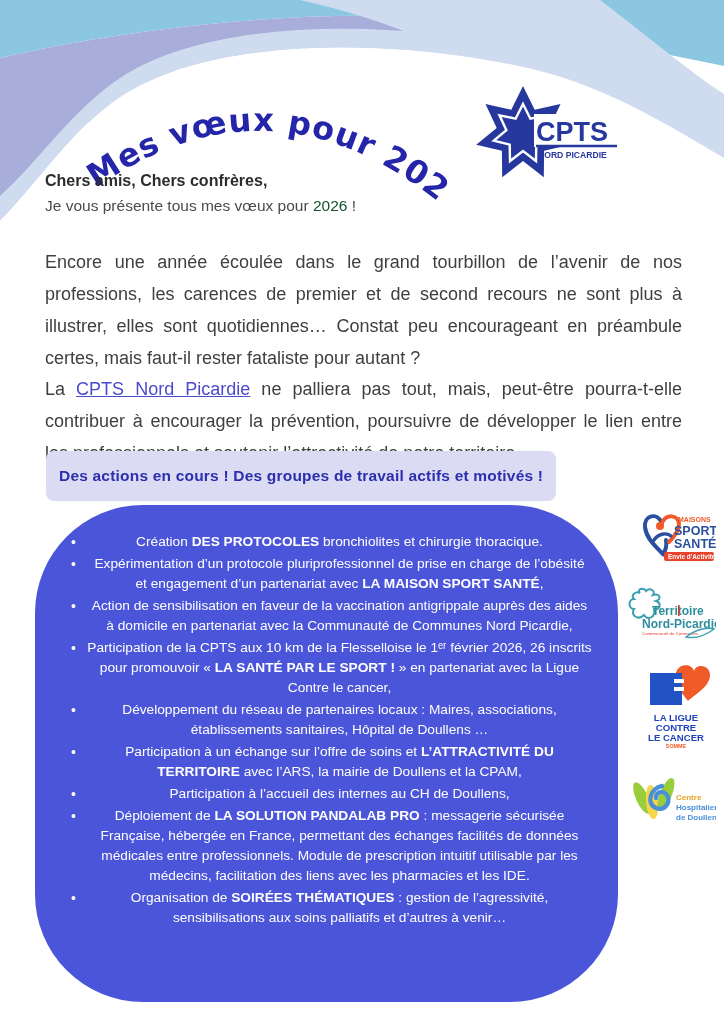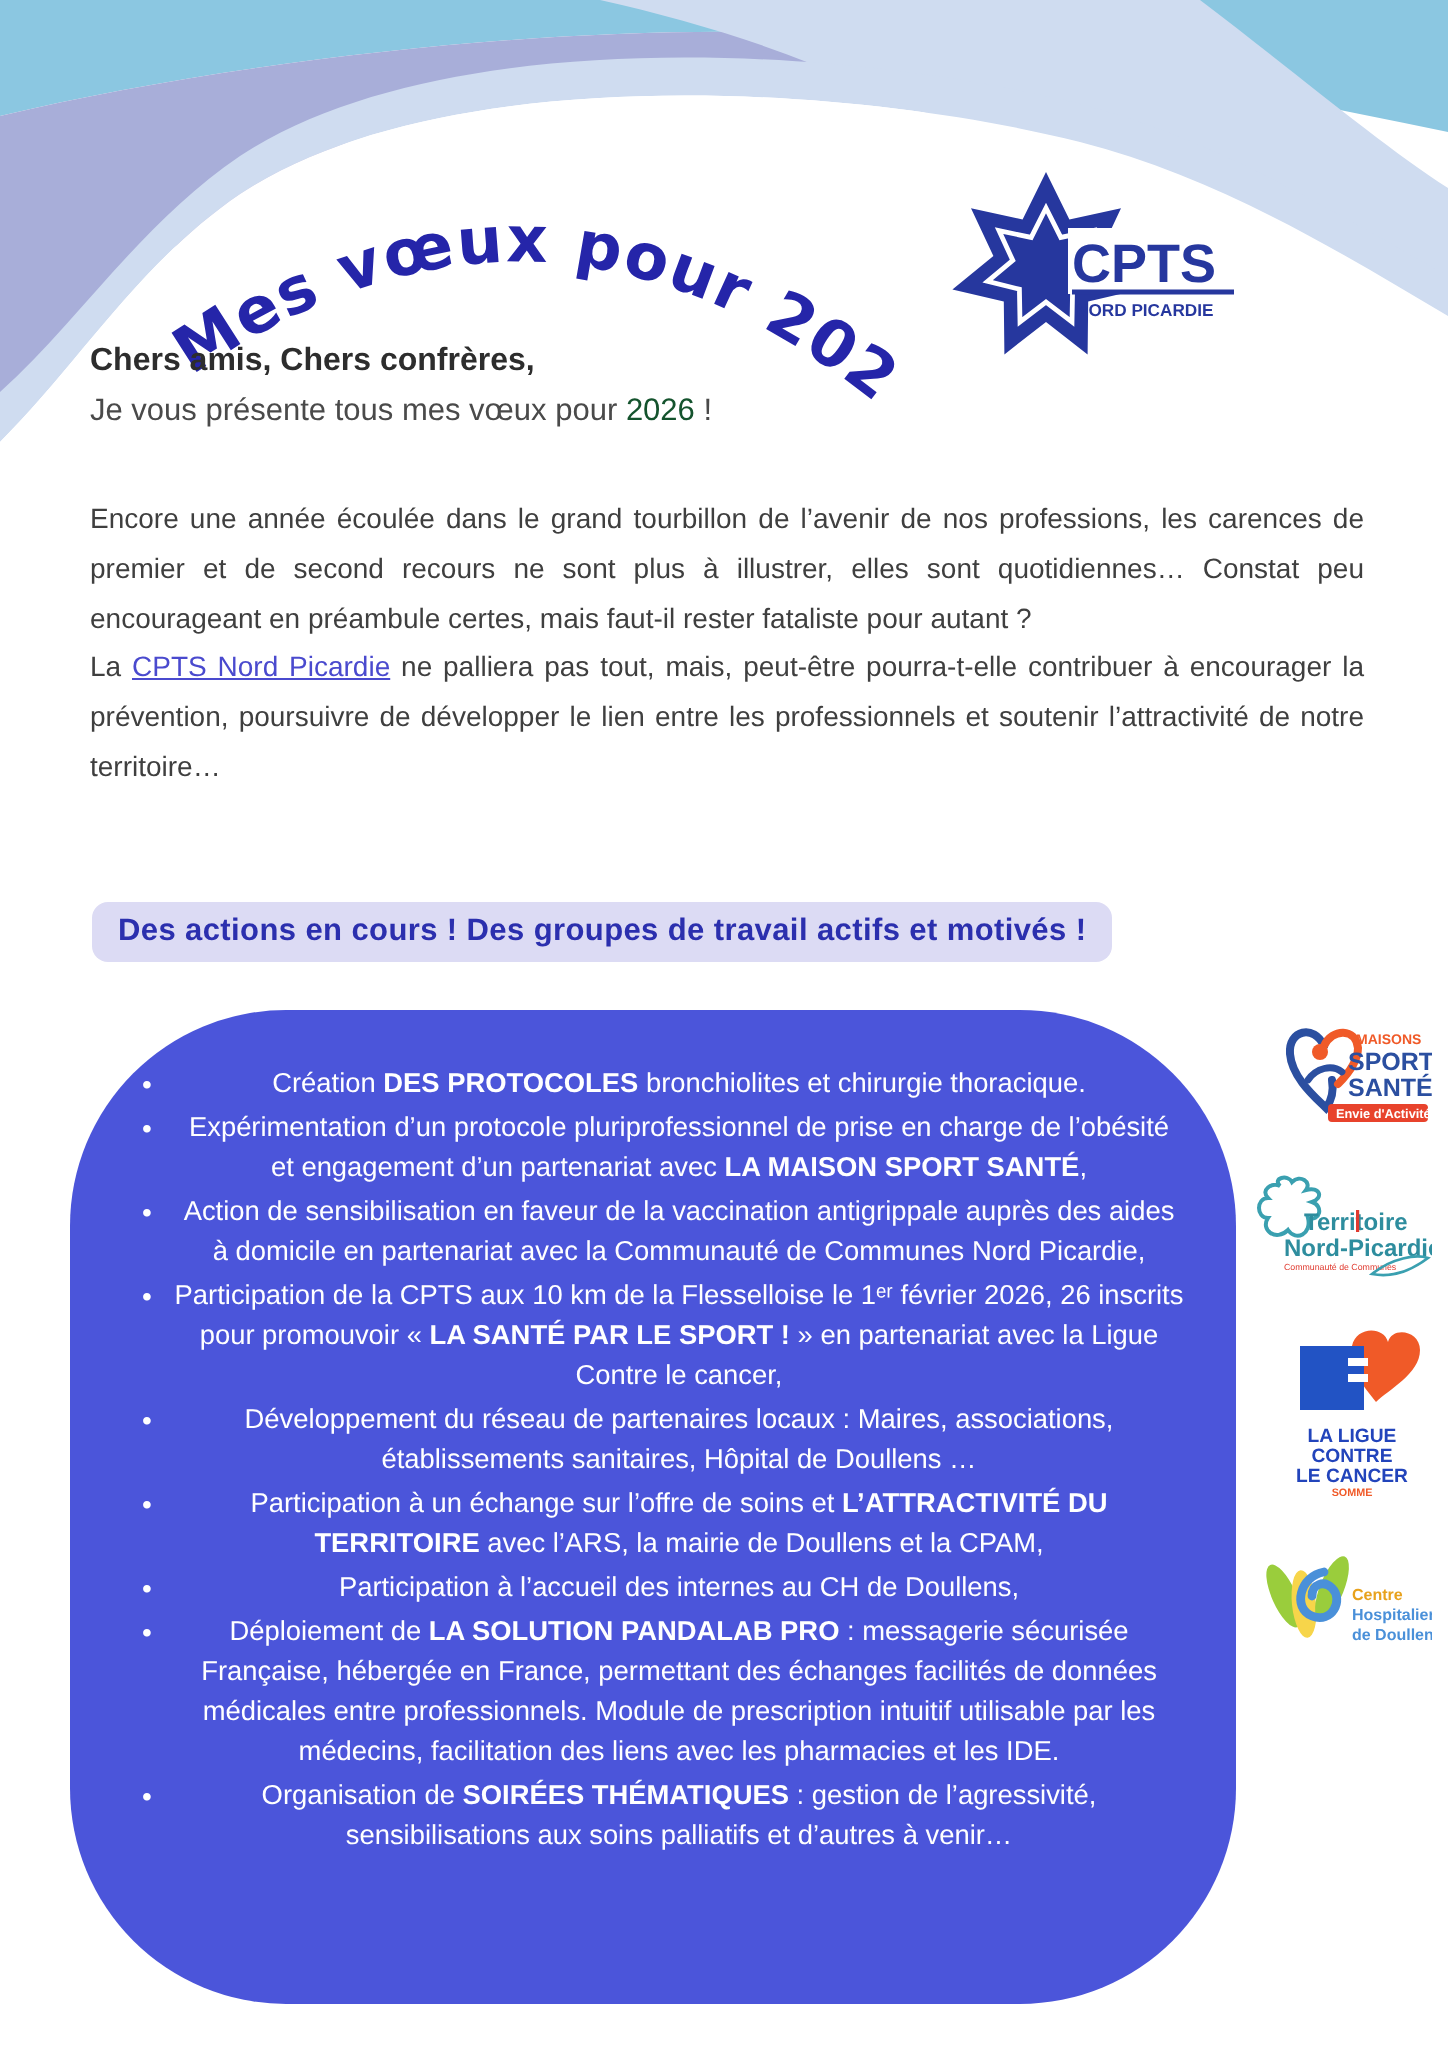--- a/index.html
+++ b/index.html
@@ -11,27 +11,27 @@
   .header-wave{position:absolute;top:0;left:0;width:724px;height:235px;}
   .arc-title{position:absolute;left:80px;top:76px;width:376px;height:130px;}
   .cpts-logo{position:absolute;left:471px;top:80px;width:148px;height:106px;}
 
   .greeting{position:absolute;left:45px;top:172px;width:600px;}
   .greeting .l1{font-size:16px;font-weight:bold;color:#2d2d2d;margin:0 0 7px 0;}
   .greeting .l2{font-size:15.5px;color:#4a4a4a;margin:0;}
   .greeting .year{font-weight:normal;color:#14532d;}
 
   .intro{position:absolute;left:45px;top:247px;width:637px;
-    font-size:14px;line-height:1.77;text-align:justify;color:#3f3f3f;}
+    font-size:18px;line-height:1.77;text-align:justify;color:#3f3f3f;}
   .intro p{margin:0;}
   .intro .link{color:#4a4ace;text-decoration:underline;}
 
   .pill{position:absolute;left:46px;top:451px;display:inline-block;
     background:#dcdbf4;color:#2b2fae;font-weight:bold;font-size:15.5px;
-    padding:6px 13px;border-radius:8px;letter-spacing:.2px;}
+    padding:16px 13px;border-radius:8px;letter-spacing:.2px;}
 
   .blob{position:absolute;left:35px;top:505px;width:583px;height:497px;
     background:#4b55da;border-radius:108px;box-sizing:border-box;
     padding:27px 20px 24px 36px;color:#ffffff;}
   .blob ul{list-style:none;margin:0;padding:0 6px 0 16px;}
   .blob li{position:relative;text-align:center;font-size:13.7px;line-height:1.46;
     margin-bottom:2px;}
   .blob li::before{content:"\2022";position:absolute;left:-16px;top:0;font-size:14px;}
   .blob .b{font-weight:bold;}
 

